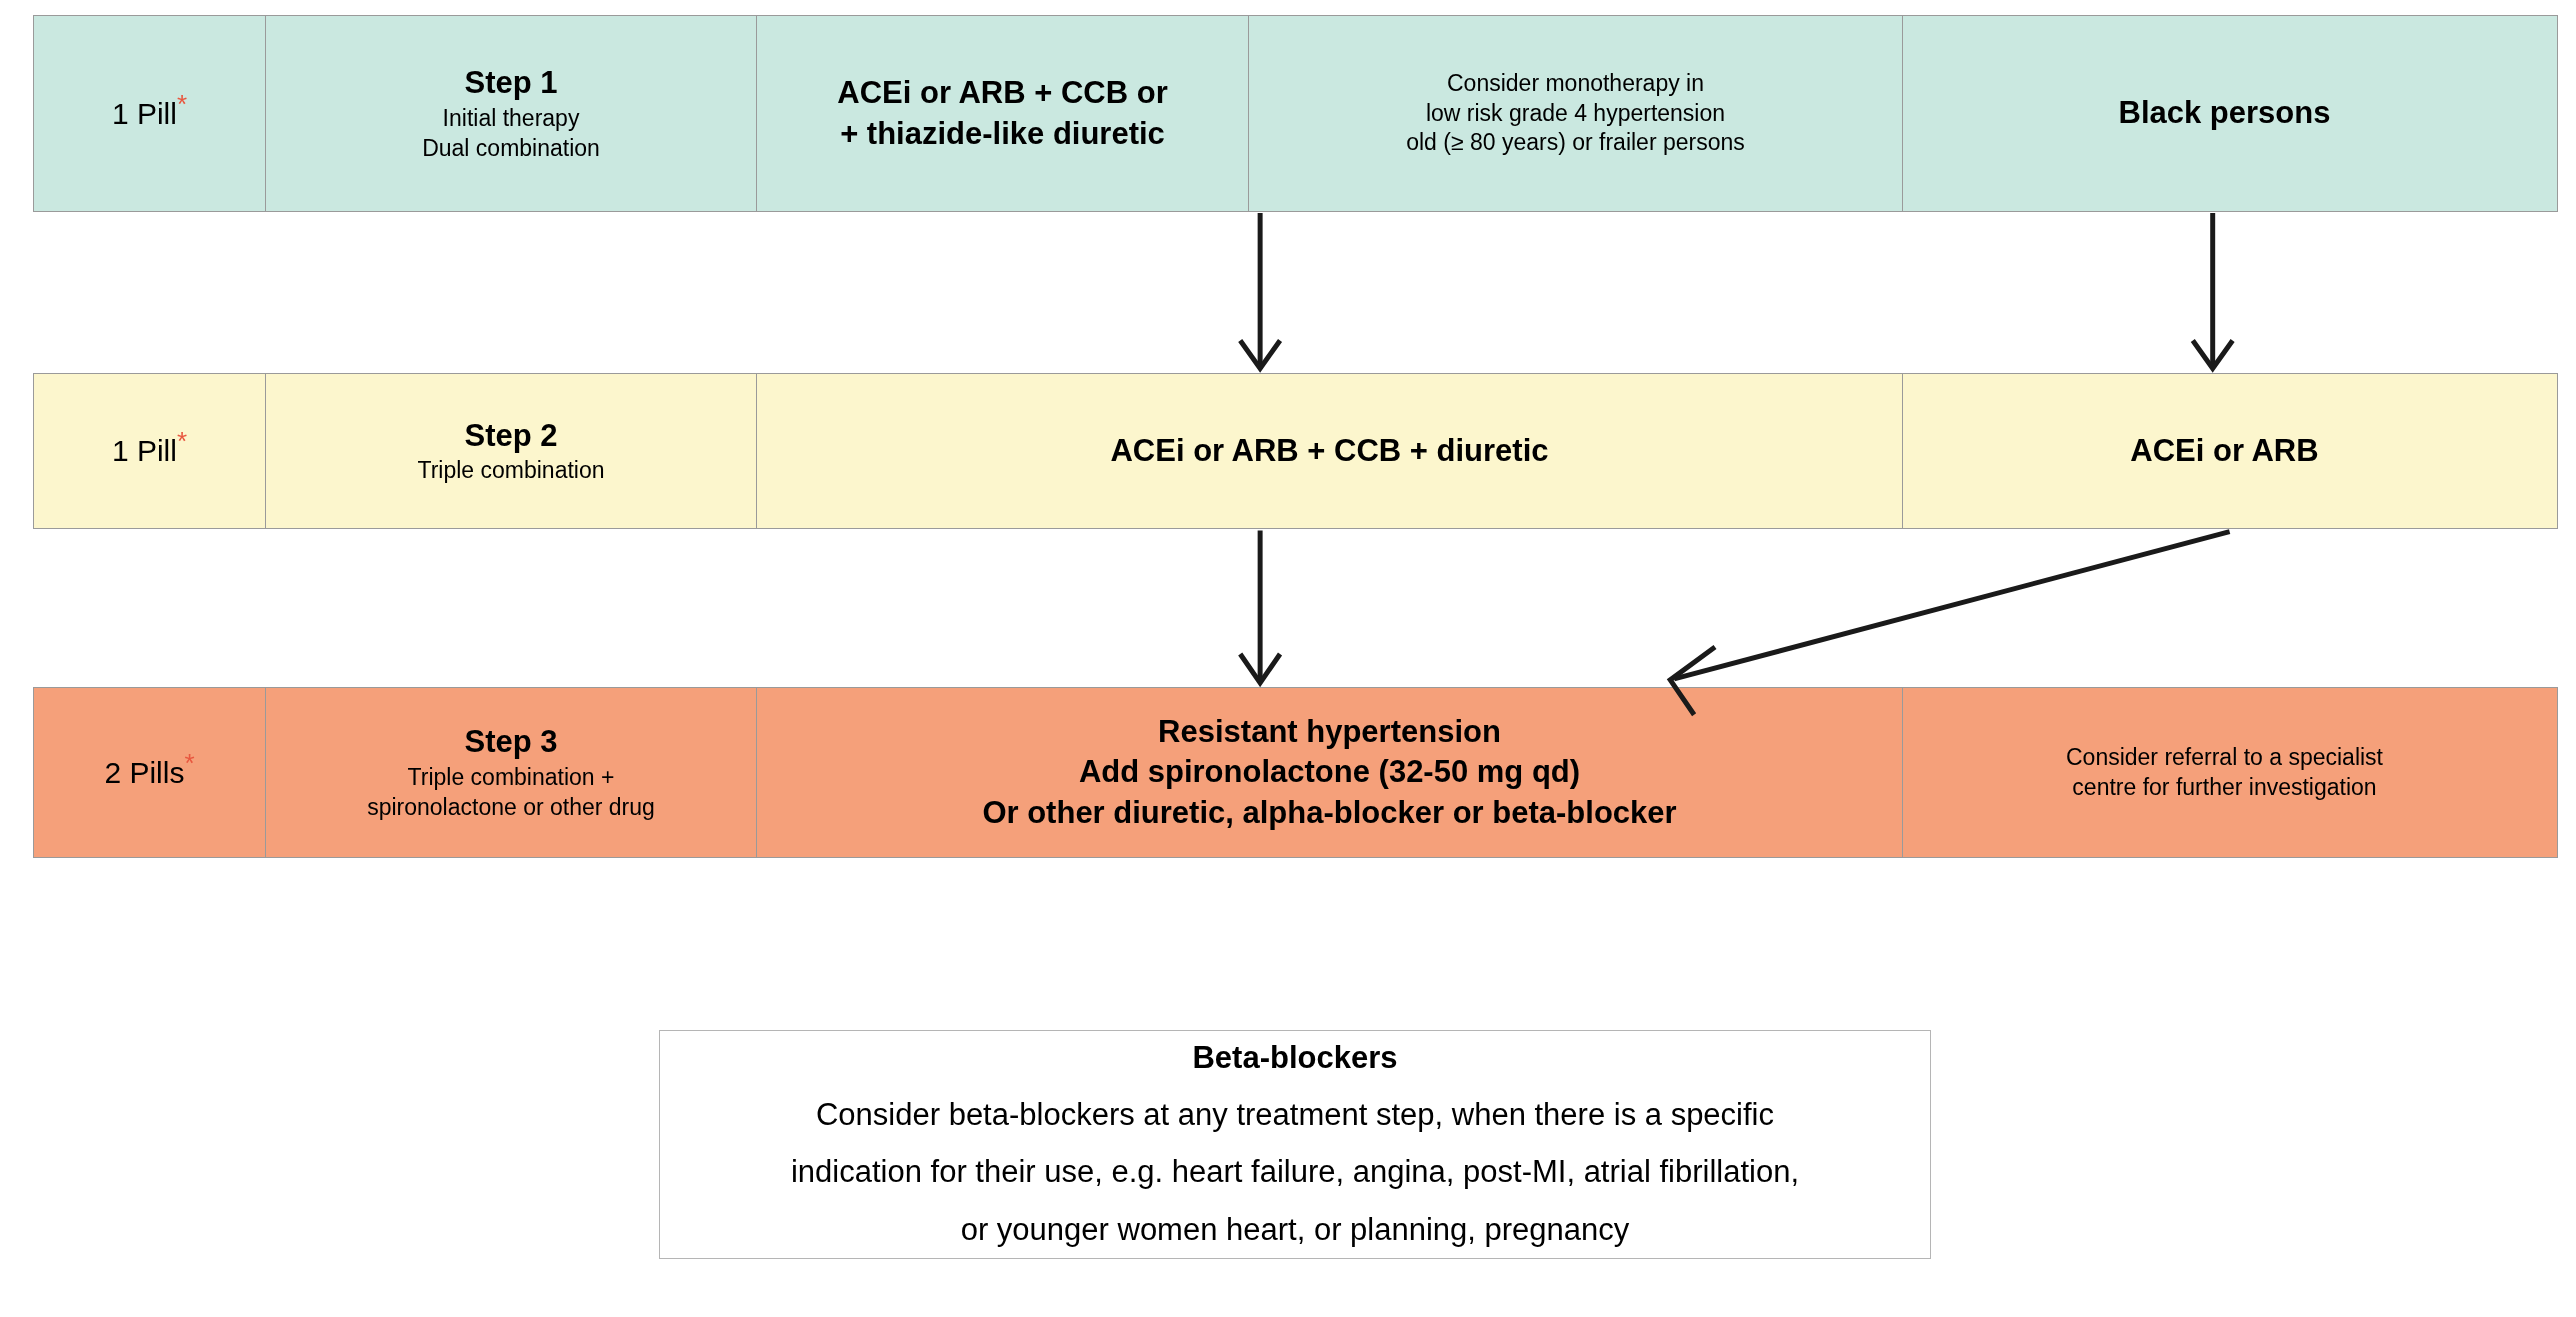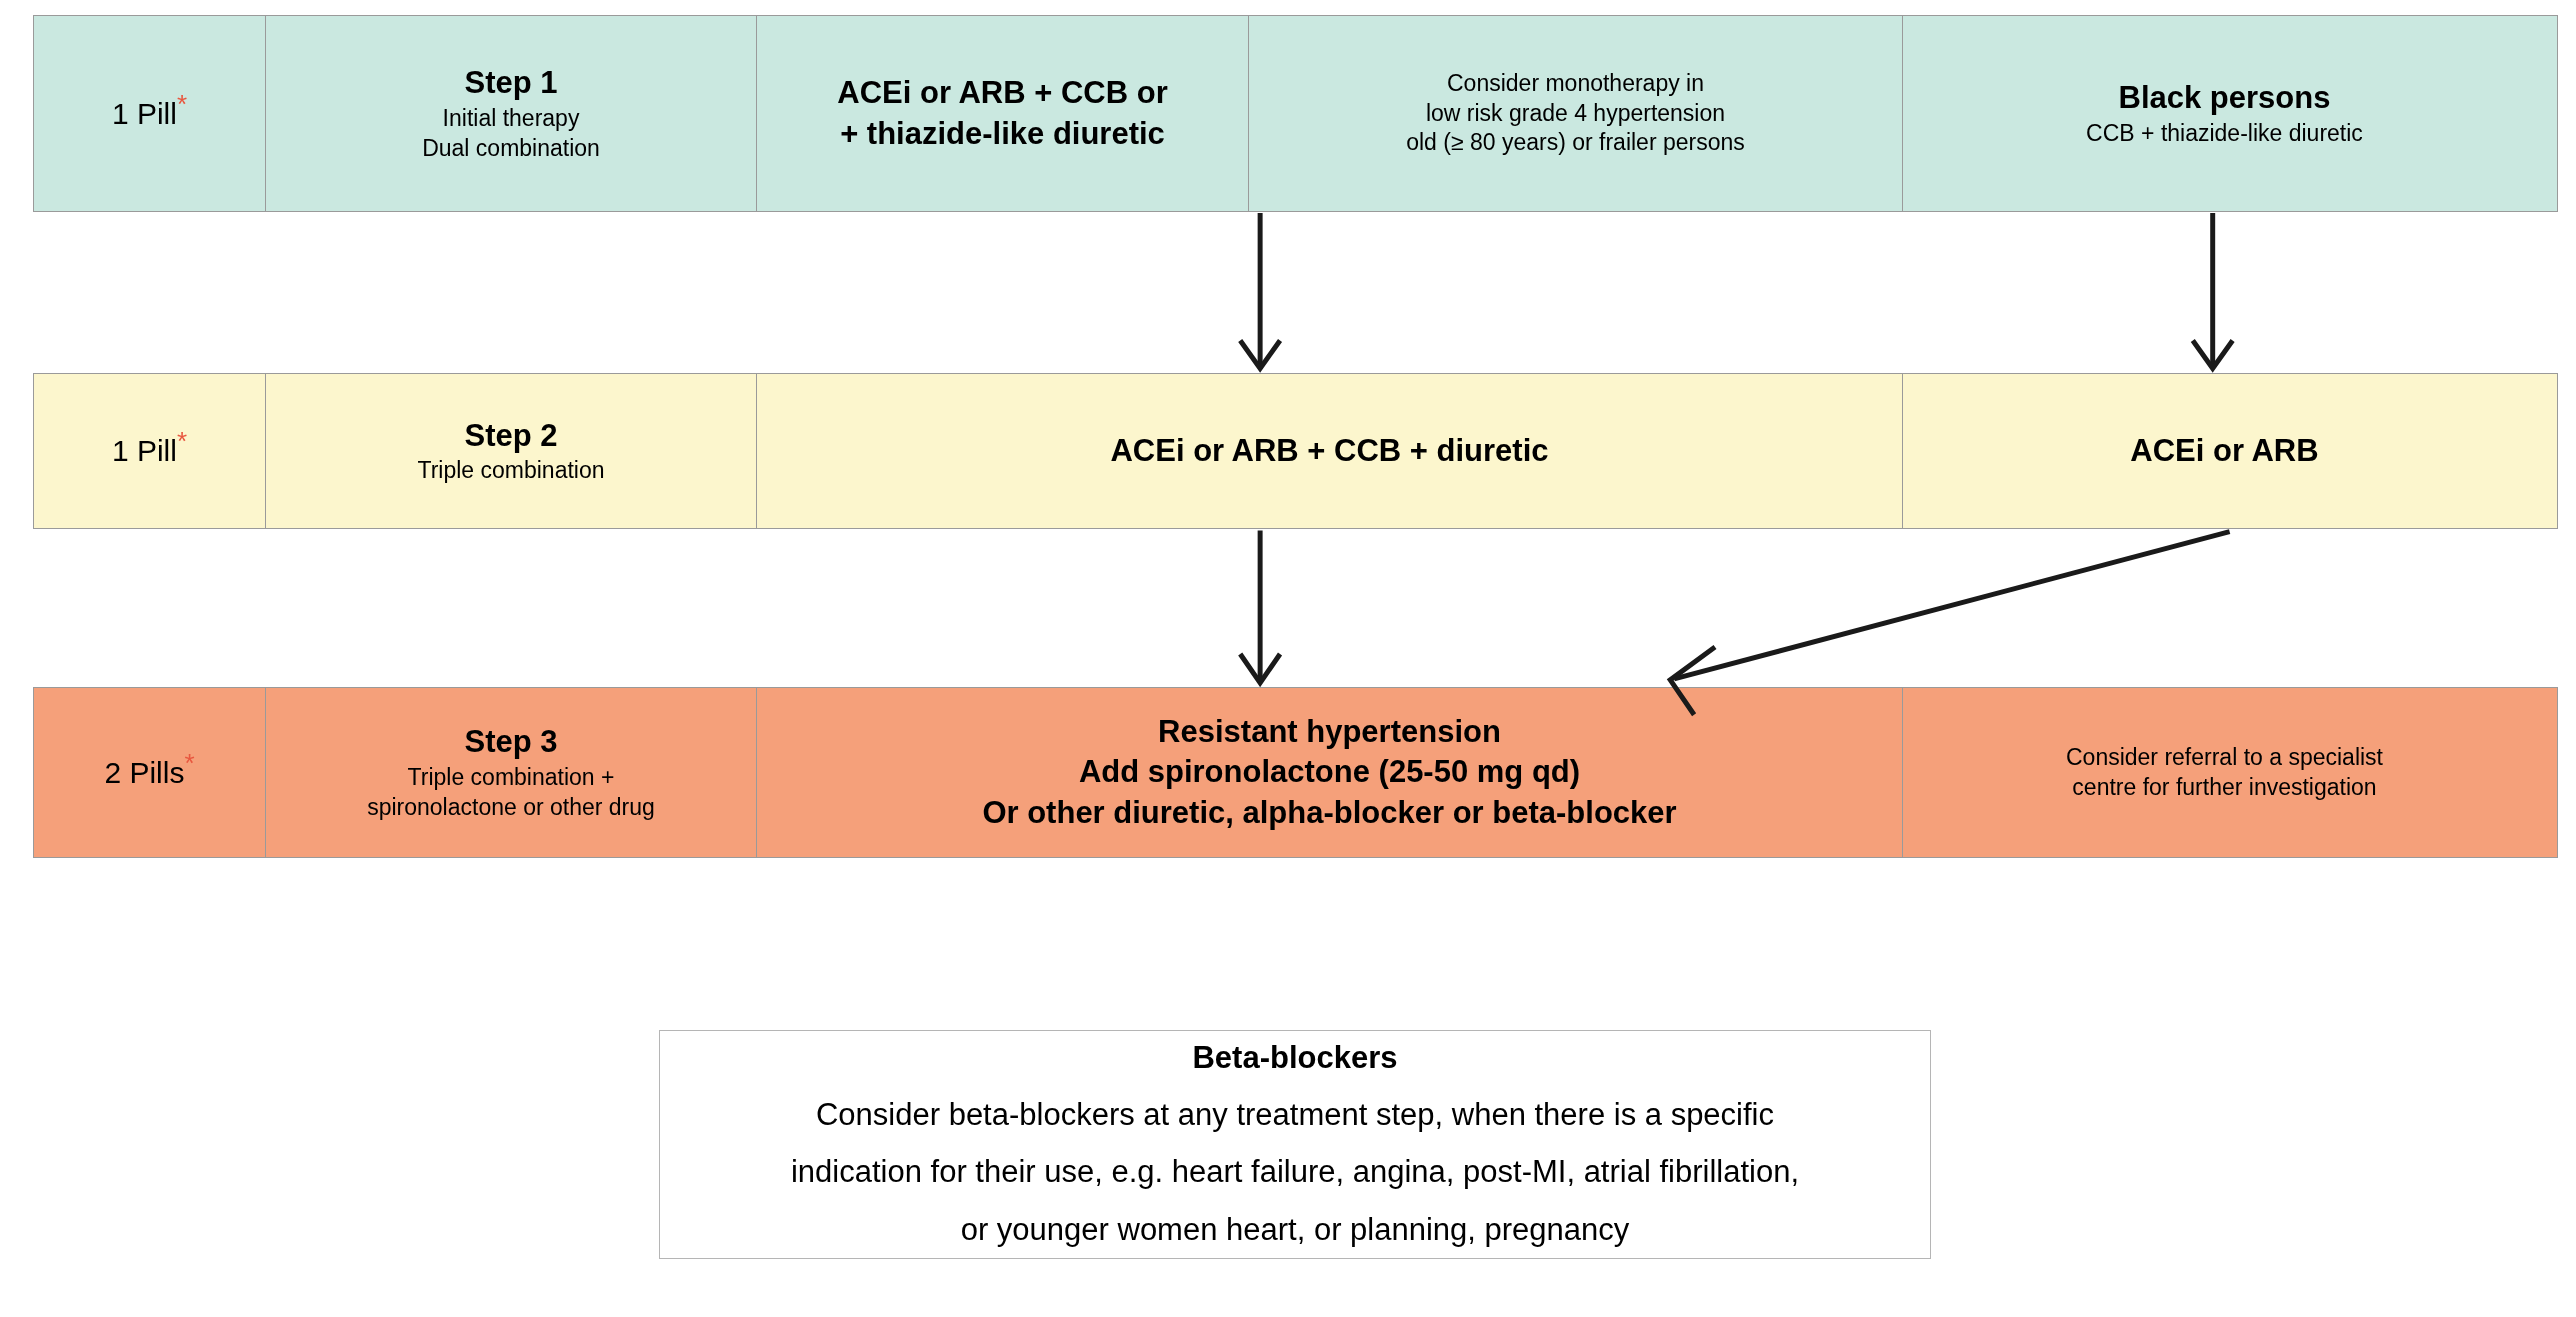--- a/index.html
+++ b/index.html
@@ -59,21 +59,20 @@
       <div class="t-bold">ACEi or ARB + CCB or</div>
       <div class="t-bold">+ thiazide-like diuretic</div>
     </div>
     <div class="cell w-note">
       <div class="t-reg">Consider monotherapy in</div>
       <div class="t-reg">low risk grade 4 hypertension</div>
       <div class="t-reg">old (≥ 80 years) or frailer persons</div>
     </div>
     <div class="cell w-right">
       <div class="t-bold">Black persons</div>
-      <div class="t-reg">CCB + thiazide-like diuretic</div>
     </div>
   </div>
 
   <div class="band row2">
     <div class="cell w-pill">
       <div class="t-pill"><span>1 Pill</span><span class="star">*</span></div>
     </div>
     <div class="cell w-step">
       <div class="t-bold">Step 2</div>
       <div class="t-reg">Triple combination</div>
@@ -90,21 +89,21 @@
     <div class="cell w-pill">
       <div class="t-pill"><span>2 Pills</span><span class="star">*</span></div>
     </div>
     <div class="cell w-step">
       <div class="t-bold">Step 3</div>
       <div class="t-reg">Triple combination +</div>
       <div class="t-reg">spironolactone or other drug</div>
     </div>
     <div class="cell w-mid3">
       <div class="t-bold">Resistant hypertension</div>
-      <div class="t-bold">Add spironolactone (25-50 mg qd)</div>
+      <div class="t-bold">Add spironolactone (32-50 mg qd)</div>
       <div class="t-bold">Or other diuretic, alpha-blocker or beta-blocker</div>
     </div>
     <div class="cell w-right">
       <div class="t-reg">Consider referral to a specialist</div>
       <div class="t-reg">centre for further investigation</div>
     </div>
   </div>
 
   <svg class="arrows" viewBox="0 0 2588 1324" width="2576" height="1318">
 

